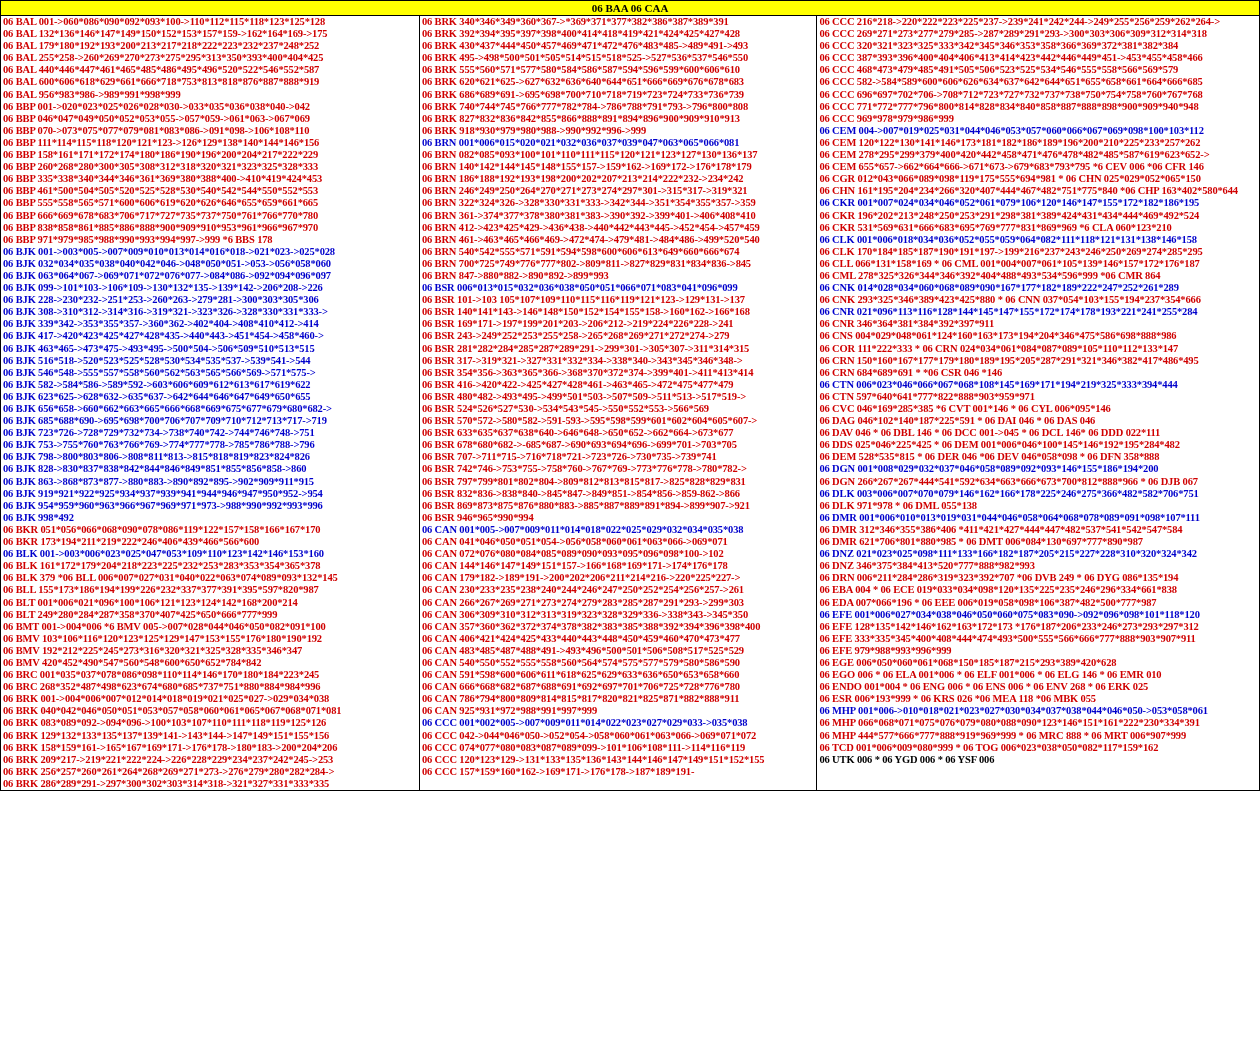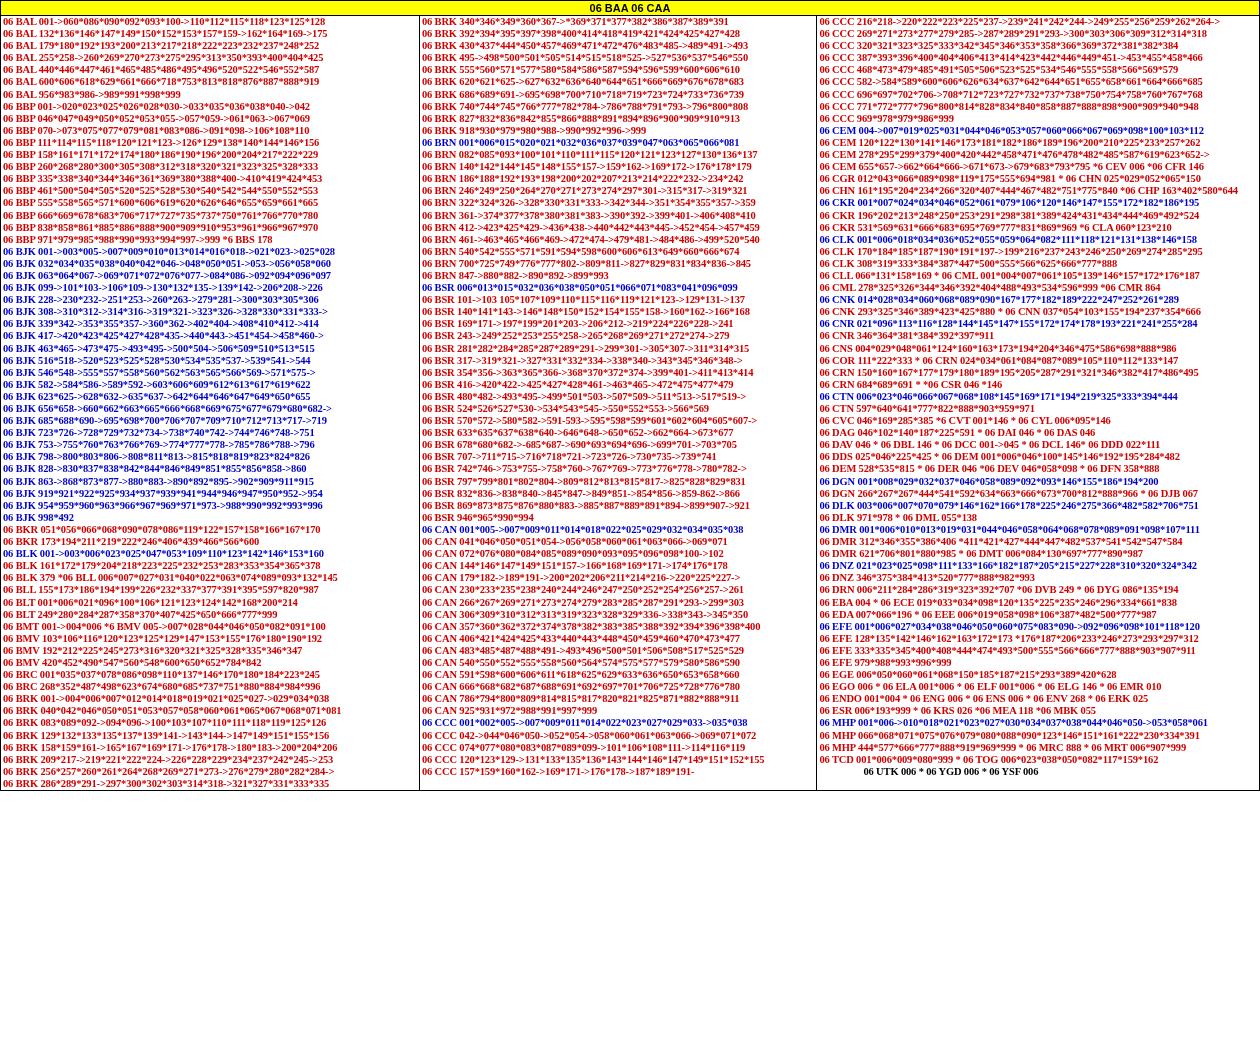--- a/index.html
+++ b/index.html
@@ -18,20 +18,21 @@
   }
   .title-bar {
     background: #ffff00;
     color: #000000;
     font-size: 11px;
     font-weight: bold;
     text-align: center;
     line-height: 14px;
     height: 14px;
     border-bottom: 1px solid #000;
+    font-family: Liberation Serif, serif;
   }
   .cols {
     display: flex;
     width: 100%;
     box-sizing: border-box;
     font-family: Liberation Serif, serif;
   }
   .col {
     box-sizing: border-box;
     overflow: hidden;
@@ -44,21 +45,21 @@
     line-height: 12.1px;
     height: 12.1px;
     white-space: nowrap;
     padding-left: 2px;
     font-weight: bold;
     letter-spacing: -0.15px;
     overflow: hidden;
   }
   .c-red  { color: #d00000; }
   .c-blue { color: #0000cc; }
-  .c-black{ color: #000000; margin-left: 44px; }
+  .c-black{ color: #000000; }
 </style>
 </head>
 <body>
 
 <div id="sheet">
   <div class="title-bar">06 BAA 06 CAA</div>
   <div class="cols">
     <div class="col col-1">
         <div class="row c-red">06 BAL 001-&gt;060*086*090*092*093*100-&gt;110*112*115*118*123*125*128</div>
         <div class="row c-red">06 BAL 132*136*146*147*149*150*152*153*157*159-&gt;162*164*169-&gt;175</div>
@@ -107,21 +108,21 @@
         <div class="row c-blue">06 BLK 001-&gt;003*006*023*025*047*053*109*110*123*142*146*153*160</div>
         <div class="row c-red">06 BLK 161*172*179*204*218*223*225*232*253*283*353*354*365*378</div>
         <div class="row c-red">06 BLK 379  *06 BLL 006*007*027*031*040*022*063*074*089*093*132*145</div>
         <div class="row c-red">06 BLL 155*173*186*194*199*226*232*337*377*391*395*597*820*987</div>
         <div class="row c-red">06 BLT 001*006*021*096*100*106*121*123*124*142*168*200*214</div>
         <div class="row c-red">06 BLT 249*280*284*287*358*370*407*425*650*666*777*999</div>
         <div class="row c-red">06 BMT 001-&gt;004*006  *6 BMV 005-&gt;007*028*044*046*050*082*091*100</div>
         <div class="row c-red">06 BMV 103*106*116*120*123*125*129*147*153*155*176*180*190*192</div>
         <div class="row c-red">06 BMV 192*212*225*245*273*316*320*321*325*328*335*346*347</div>
         <div class="row c-red">06 BMV 420*452*490*547*560*548*600*650*652*784*842</div>
-        <div class="row c-red">06 BRC 001*035*037*078*086*098*110*137*146*170*180*184*223*245</div>
+        <div class="row c-red">06 BRC 001*035*037*078*086*098*110*114*146*170*180*184*223*245</div>
         <div class="row c-red">06 BRC 268*352*487*498*623*674*680*685*737*751*880*884*984*996</div>
         <div class="row c-red">06 BRK 001-&gt;004*006*007*012*014*018*019*021*025*027-&gt;029*034*038</div>
         <div class="row c-red">06 BRK 040*042*046*050*051*053*057*058*060*061*065*067*068*071*081</div>
         <div class="row c-red">06 BRK 083*089*092-&gt;094*096-&gt;100*103*107*110*111*118*119*125*126</div>
         <div class="row c-red">06 BRK 129*132*133*135*137*139*141-&gt;143*144-&gt;147*149*151*155*156</div>
         <div class="row c-red">06 BRK 158*159*161-&gt;165*167*169*171-&gt;176*178-&gt;180*183-&gt;200*204*206</div>
         <div class="row c-red">06 BRK 209*217-&gt;219*221*222*224-&gt;226*228*229*234*237*242*245-&gt;253</div>
         <div class="row c-red">06 BRK 256*257*260*261*264*268*269*271*273-&gt;276*279*280*282*284-&gt;</div>
         <div class="row c-red">06 BRK 286*289*291-&gt;297*300*302*303*314*318-&gt;321*327*331*333*335</div>
       </div>
@@ -204,21 +205,20 @@
         <div class="row c-red">06 CEM 120*122*130*141*146*173*181*182*186*189*196*200*210*225*233*257*262</div>
         <div class="row c-red">06 CEM 278*295*299*379*400*420*442*458*471*476*478*482*485*587*619*623*652-&gt;</div>
         <div class="row c-red">06 CEM 655*657-&gt;662*664*666-&gt;671*673-&gt;679*683*793*795  *6 CEV 006 *06 CFR 146</div>
         <div class="row c-red">06 CGR 012*043*066*089*098*119*175*555*694*981  *  06 CHN 025*029*052*065*150</div>
         <div class="row c-red">06 CHN 161*195*204*234*266*320*407*444*467*482*751*775*840  *06 CHP 163*402*580*644</div>
         <div class="row c-blue">06 CKR 001*007*024*034*046*052*061*079*106*120*146*147*155*172*182*186*195</div>
         <div class="row c-red">06 CKR 196*202*213*248*250*253*291*298*381*389*424*431*434*444*469*492*524</div>
         <div class="row c-red">06 CKR 531*569*631*666*683*695*769*777*831*869*969  *6 CLA 060*123*210</div>
         <div class="row c-blue">06 CLK 001*006*018*034*036*052*055*059*064*082*111*118*121*131*138*146*158</div>
         <div class="row c-red">06 CLK 170*184*185*187*190*191*197-&gt;199*216*237*243*246*250*269*274*285*295</div>
-        <div class="row c-red">06 CLK 308*319*333*384*387*447*500*555*566*625*666*777*888</div>
         <div class="row c-red">06 CLL 066*131*158*169 *  06 CML 001*004*007*061*105*139*146*157*172*176*187</div>
         <div class="row c-red">06 CML 278*325*326*344*346*392*404*488*493*534*596*999  *06 CMR 864</div>
         <div class="row c-blue">06 CNK 014*028*034*060*068*089*090*167*177*182*189*222*247*252*261*289</div>
         <div class="row c-red">06 CNK 293*325*346*389*423*425*880 *  06 CNN 037*054*103*155*194*237*354*666</div>
         <div class="row c-blue">06 CNR 021*096*113*116*128*144*145*147*155*172*174*178*193*221*241*255*284</div>
         <div class="row c-red">06 CNR 346*364*381*384*392*397*911</div>
         <div class="row c-red">06 CNS 004*029*048*061*124*160*163*173*194*204*346*475*586*698*888*986</div>
         <div class="row c-red">06 COR 111*222*333 *  06 CRN 024*034*061*084*087*089*105*110*112*133*147</div>
         <div class="row c-red">06 CRN 150*160*167*177*179*180*189*195*205*287*291*321*346*382*417*486*495</div>
         <div class="row c-red">06 CRN 684*689*691 *  *06 CSR 046 *146</div>

